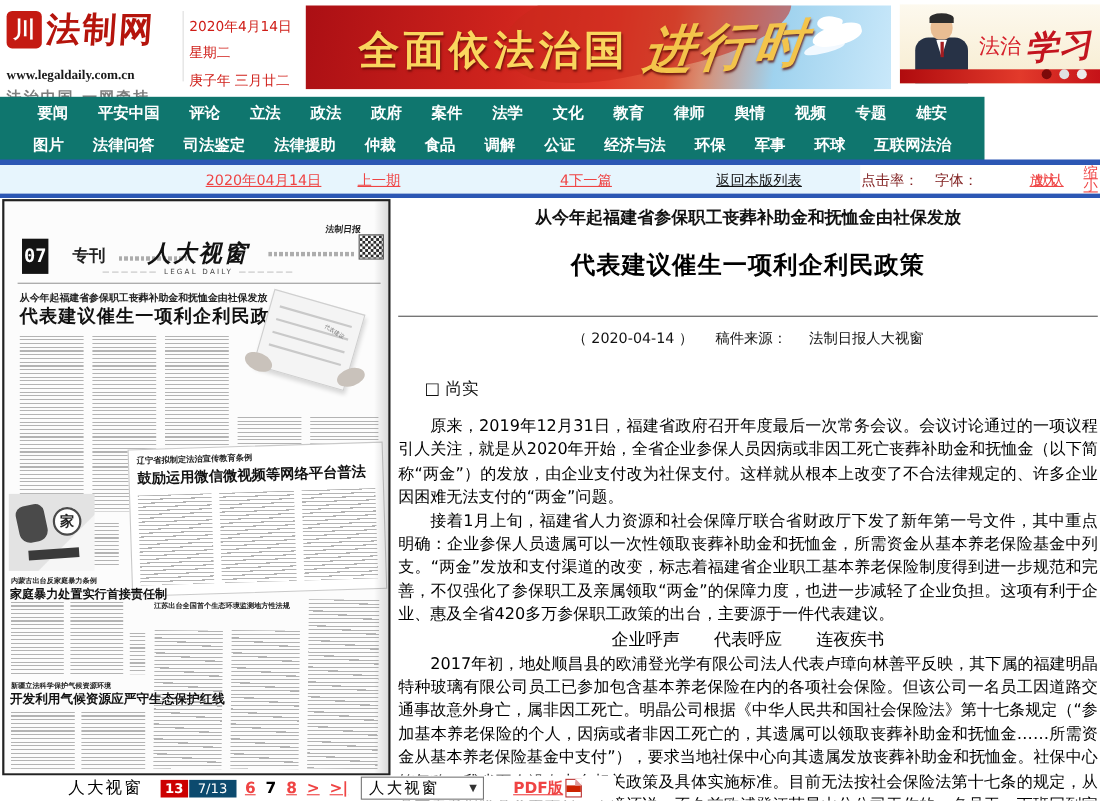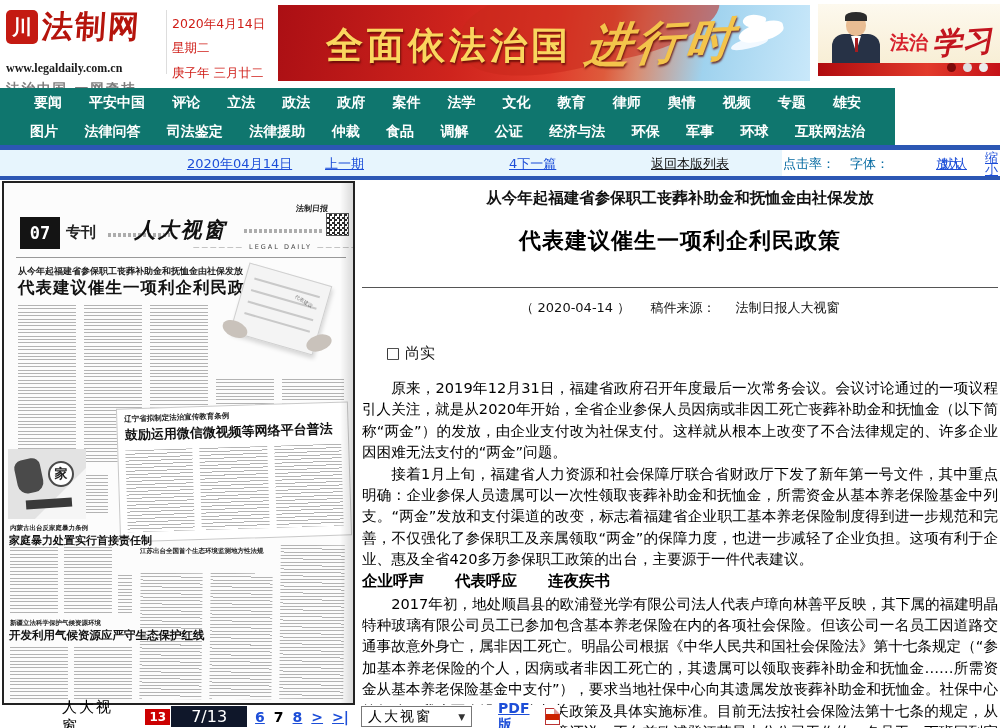--- a/index.html
+++ b/index.html
@@ -1,18 +1,18 @@
 <!DOCTYPE html>
 <html><head>
 <meta charset="utf-8">
 <style>
 *{margin:0;padding:0;box-sizing:border-box}
 html,body{width:1000px;height:728px;overflow:hidden;background:#fff;font-family:"DejaVu Sans",sans-serif}
 #page{position:relative;width:1000px;height:728px;overflow:hidden;background:#fff}
-a{text-decoration:underline;color:#1d4ed8;cursor:pointer}
+a{text-decoration:underline;color:#ef4444;cursor:pointer}
 
 
 #header{position:absolute;left:0;top:0;width:1000px;height:84px;background:#fff}
 .logo{position:absolute;left:6px;top:6px;width:158px}
 .logo-row{display:flex;align-items:center;gap:4px}
 .seal{width:32px;height:34px;background:#c41a12;border-radius:5px;color:#fff;font-weight:bold;font-size:20px;display:flex;align-items:center;justify-content:center;font-family:"DejaVu Serif",serif}
 .site-name{color:#b5140c;font-size:31px;font-weight:bold;font-family:"DejaVu Serif",serif;letter-spacing:2px;transform:skewX(-4deg)}
 .logo-url{font-size:12px;font-weight:bold;color:#1a1a1a;font-family:"Liberation Serif",serif;margin-top:13px}
 .logo-slogan{font-size:13.5px;color:#7d7d7d;font-weight:bold;font-family:"DejaVu Serif",serif;letter-spacing:2px;margin-top:4px}
 .hdr-divider{position:absolute;left:166px;top:10px;width:1px;height:64px;background:#ddd}
@@ -24,47 +24,47 @@
 .dove{position:absolute;right:26px;top:18px;width:46px;height:18px;background:#fff;border-radius:60% 40% 50% 50%;transform:rotate(-14deg);box-shadow:-14px 8px 0 -4px #f2f9ff}
 .dove:after{content:"";position:absolute;left:8px;top:-10px;width:22px;height:14px;background:#fff;border-radius:80% 20% 60% 40%;transform:rotate(30deg)}
 .banner-right{position:absolute;left:818px;top:4px;width:182px;height:72px;background:linear-gradient(#fdf9ee,#f7ecd0);overflow:hidden}
 .leader{position:absolute;left:10px;top:8px;width:58px;height:64px}
 .leader .head{position:absolute;left:18px;top:2px;width:20px;height:22px;background:#e9bd93;border-radius:50% 50% 45% 45%}
 .leader .hair{position:absolute;left:17px;top:0;width:22px;height:9px;background:#2c2c2c;border-radius:50% 50% 0 0}
 .leader .body{position:absolute;left:4px;top:22px;width:48px;height:42px;background:#273246;border-radius:12px 12px 0 0}
 .leader .shirt{position:absolute;left:23px;top:24px;width:10px;height:16px;background:#fff;clip-path:polygon(0 0,100% 0,50% 100%)}
 .leader .tie{position:absolute;left:27px;top:26px;width:3px;height:14px;background:#a41c20}
 .br-text{position:absolute;left:72px;top:18px;white-space:nowrap}
-.br-prefix{color:#d6212c;font-size:19px;font-weight:bold;vertical-align:middle}
+.br-prefix{color:#d6212c;font-size:19px;font-weight:normal;vertical-align:middle}
 .br-accent{display:inline-block;color:#c3151f;font-size:30px;font-weight:bold;font-family:"DejaVu Serif",serif;font-style:italic;transform:rotate(-4deg);margin-left:4px;vertical-align:middle}
 .ribbon{position:absolute;left:0;bottom:0;width:182px;height:13px;background:linear-gradient(90deg,#b00b0e,#e23a2b 60%,#c51218)}
 .ribbon-dot{position:absolute;bottom:4px;width:9px;height:9px;border-radius:50%}
 .rd1{right:44px;background:#7c0a0a}.rd2{right:28px;background:#e0e0e0}.rd3{right:12px;background:#ececec}
 
 
 #nav{position:absolute;left:0;top:88px;width:895px;height:61px;background:#0f766e}
 .nav-row{display:flex;justify-content:space-between;align-items:center;padding:0 34px;height:30px}
 .nav-row2{padding:0 30px;height:28px}
 .nav-link{color:#fff;font-size:14px;font-weight:bold;text-decoration:none;white-space:nowrap}
 #nav-rule{position:absolute;left:0;top:145px;width:1000px;height:5px;background:#2c57b4}
 
 #subnav{position:absolute;left:0;top:150px;width:1000px;height:26px;background:#fff;font-size:13px}
 #subnav .leftbg{position:absolute;left:0;top:0;width:782px;height:26px;background:#e7f5fd}
 #subnav span,#subnav a{position:absolute;top:5px;white-space:nowrap}
-#subnav .plain{color:#0369a1;text-decoration:none}
+#subnav .plain{color:#7f1d1d;text-decoration:none}
 #subnav-rule{position:absolute;left:0;top:176px;width:1000px;height:4px;background:#2c57b4}
 
 
 #thumb{position:absolute;left:2px;top:181px;width:353px;height:524px;border:2px solid #222;background:#fcfcfc;overflow:hidden;color:#333}
 .np{position:absolute}
-.np-box07{left:16px;top:34px;width:40px;height:32px;background:#141414;color:#fff;font-weight:bold;font-size:17px;display:flex;align-items:center;justify-content:center;font-family:"DejaVu Sans Mono",monospace}
+.np-box07{left:16px;top:34px;width:24px;height:32px;background:#141414;color:#fff;font-weight:bold;font-size:17px;display:flex;align-items:center;justify-content:center;font-family:"DejaVu Sans Mono",monospace}
 .np-zhuankan{left:62px;top:40px;font-size:15px;font-weight:bold;color:#222}
 .np-tiny-line{height:4px;background:repeating-linear-gradient(90deg,#999 0 3px,transparent 3px 5px);opacity:.8}
 .np-masthead{left:0;top:33px;width:353px;text-align:center;font-size:21px;font-weight:bold;font-family:"DejaVu Serif",serif;font-style:italic;color:#111;letter-spacing:2px}
-.np-masthead-en{left:16px;top:60px;width:353px;text-align:right;font-size:6.5px;letter-spacing:2px;color:#444}
+.np-masthead-en{left:0;top:60px;width:353px;text-align:center;font-size:6.5px;letter-spacing:2px;color:#444}
 .np-masthead-en:before,.np-masthead-en:after{content:"——————";color:#888;margin:0 5px}
 .np-paper{left:292px;top:20px;font-size:8px;font-weight:bold;font-family:"DejaVu Serif",serif;color:#222;transform:skewX(-6deg)}
 .np-qr{left:322px;top:30px;width:23px;height:23px;background:repeating-conic-gradient(#2a2a2a 0% 25%,#fff 0% 50%) 0 0/5px 5px;border:1px solid #555}
 .np-rule{left:12px;top:74px;width:330px;height:1px;background:#999}
 .np-kicker{font-weight:bold;color:#222}
 .np-lead-kicker{left:14px;top:82px;font-size:9px}
 .np-lead-head{left:14px;top:94px;width:250px;font-size:16.5px;font-weight:bold;color:#111;letter-spacing:1px;white-space:nowrap}
 .greek{background:repeating-linear-gradient(to bottom,#9b9b9b 0,#9b9b9b 1px,transparent 1px,transparent 3.4px);opacity:.75}
 .np-illu{left:216px;top:86px;width:122px;height:100px}
 .np-illu .paper{position:absolute;left:18px;top:4px;width:86px;height:72px;background:#f4f4f4;border:1px solid #cfcfcf;transform:rotate(16deg);box-shadow:2px 3px 4px rgba(0,0,0,.15)}
@@ -93,27 +93,27 @@
 
 #article{position:absolute;left:362px;top:188px;width:636px}
 .art-kicker{text-align:center;font-size:15.5px;font-weight:bold;color:#111}
 .art-title{text-align:center;font-size:22px;font-weight:bold;color:#000;letter-spacing:1px;margin-top:17px}
 .art-hr{border:none;border-top:1px solid #555;margin-top:31px}
 .art-meta{text-align:center;font-size:13px;color:#111;margin-top:11px}
 .art-meta span{margin:15px 8px}
 .art-author{font-size:15px;color:#111;margin-top:27px;margin-left:24px}
 .art-body{margin-top:14px}
 .art-body p{font-size:14.6px;line-height:21.4px;color:#000;text-align:justify;text-indent:2em}
-.art-subhead{text-align:left;font-size:15.5px;font-weight:bold;margin:1px 0}
+.art-subhead{text-align:center;font-size:15.5px;font-weight:normal;margin:1px 0}
 
 
 #footer{position:absolute;left:0;top:705px;width:560px;height:23px;background:#fff;display:flex;align-items:center;font-size:14px}
 .f-label{margin-left:62px;color:#000;font-size:15px;letter-spacing:2px}
 .f-redbox{margin-left:16px;background:#cc0001;color:#fff;font-size:12px;font-weight:bold;padding:1px 4px}
-.f-graybox{background:#0f172a;color:#fff;font-size:16px;padding:1px 20px;margin-left:1px}
+.f-graybox{background:#0c4a6e;color:#fff;font-size:12px;padding:1px 8px;margin-left:1px}
 .f-pages{margin-left:8px;display:flex;gap:9px;align-items:center;font-size:14px}
 .f-pages a{font-weight:bold}
 .f-current{color:#000;font-weight:bold}
 .f-select{margin-left:12px;width:112px;height:21px;border:1px solid #777;background:#fff;display:flex;align-items:center;justify-content:space-between;padding:0 6px;font-size:14px;letter-spacing:2px;cursor:pointer}
 .f-select .caret{font-size:9px;color:#333;letter-spacing:0}
 .f-pdf{margin-left:26px;font-weight:bold;display:flex;align-items:center;gap:2px}
 .pdf-icon{width:15px;height:17px;position:relative;background:#fff;border:1px solid #b33;display:inline-block}
 .pdf-icon:before{content:"";position:absolute;left:0;top:5px;width:13px;height:6px;background:#cc2200}
 .pdf-icon:after{content:"";position:absolute;right:-1px;top:-1px;border:3px solid #fff;border-left-color:#d99;border-bottom-color:#d99}
 </style>

